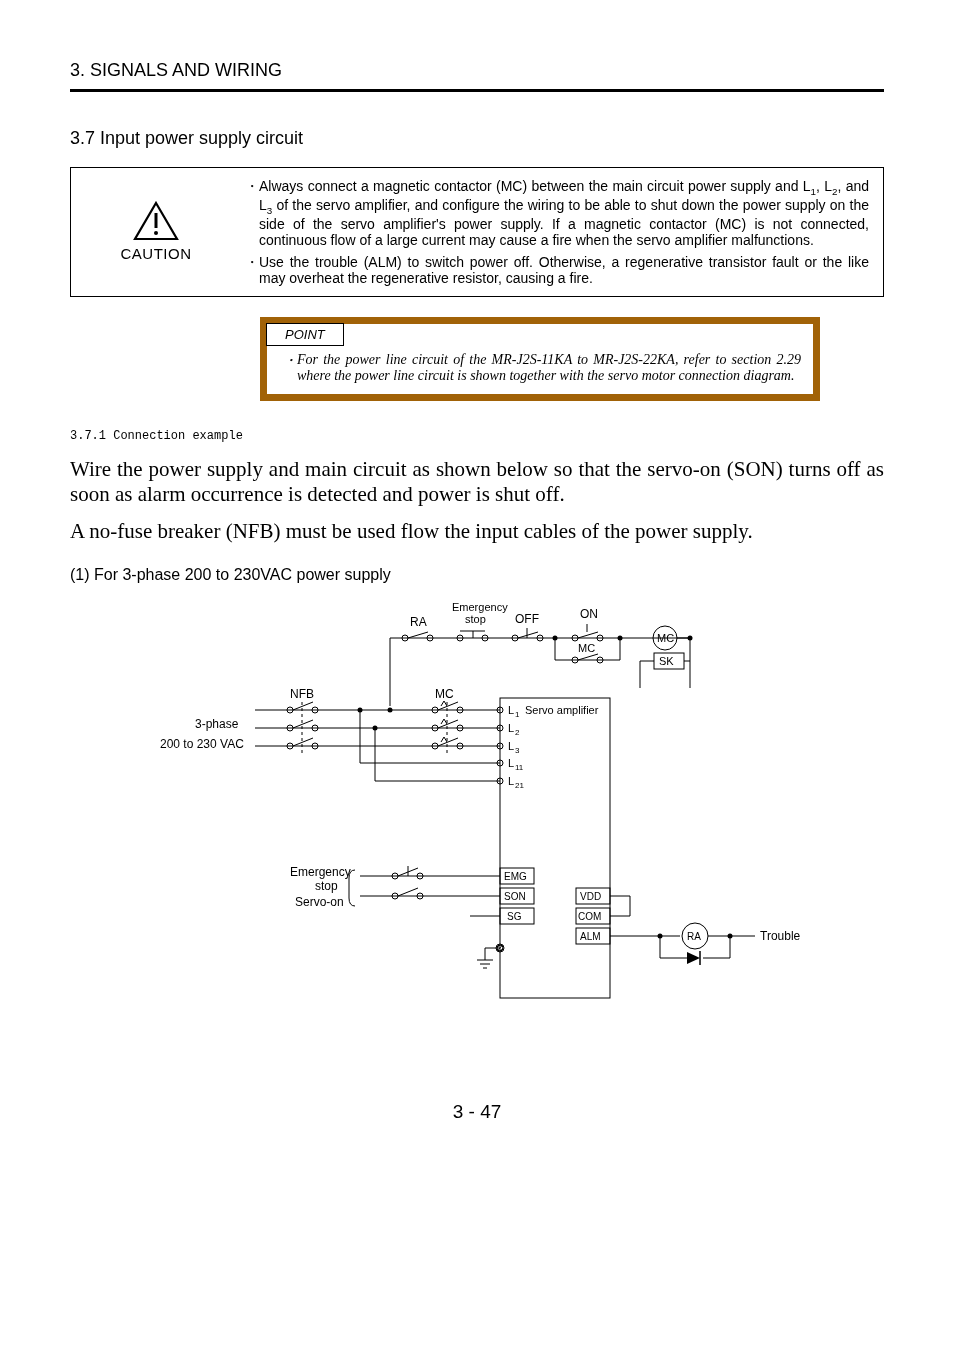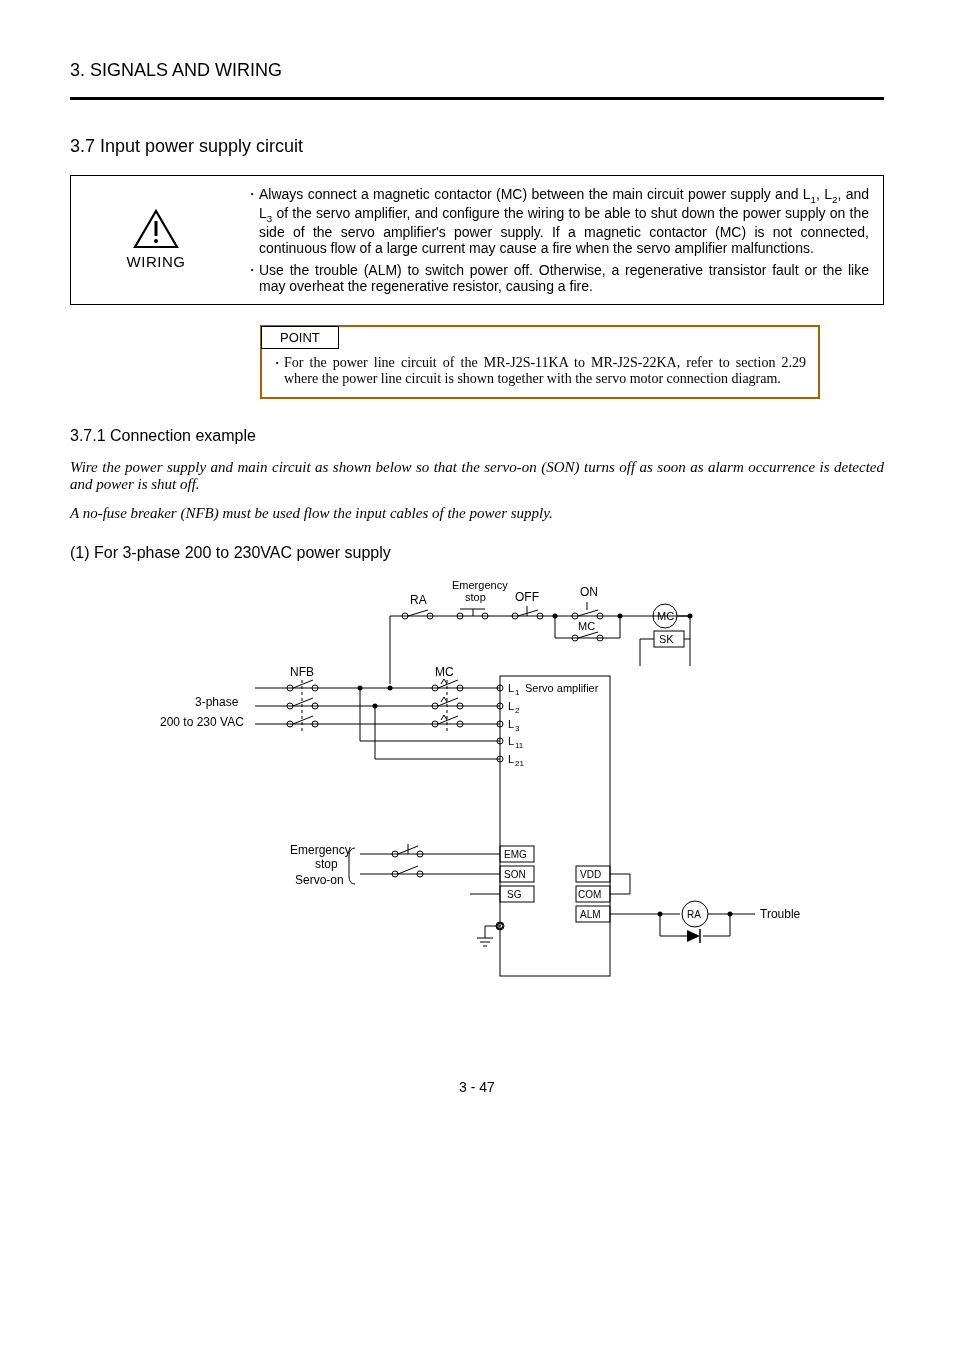--- a/index.html
+++ b/index.html
@@ -8,21 +8,21 @@
     font-family: Arial, Helvetica, sans-serif;
     font-size: 14px;
     color: #000;
     background: #fff;
     width: 954px;
     box-sizing: border-box;
   }
   .chapter-header {
     font-size: 18px;
     font-weight: normal;
-    margin-bottom: 16px;
+    margin-bottom: 8px;
   }
   .chapter-rule {
     border: none;
     border-top: 3px solid #000;
     margin: 0 0 36px 0;
   }
   .section-title {
     font-size: 18px;
     margin-bottom: 18px;
   }
@@ -55,75 +55,75 @@
   .caution-right p { margin: 0 0 6px 0; display:flex; }
   .caution-right p:last-child { margin-bottom: 0; }
   .bullet-dot { display:inline-block; width:14px; flex:0 0 14px; }
   .bullet-text { flex:1; }
   sub { font-size: 0.7em; vertical-align: sub; }
   .point-box-wrap {
     margin: 0 0 28px 190px;
     width: 560px;
   }
   .point-box {
-    border: 2px solid #a16207;
+    border: 7px solid #a16207;
     position: relative;
-    padding: 8px 12px 10px 8px;
+    padding: 8px 12px 10px 16px;
     font-family: "Times New Roman", serif;
     font-size: 14px;
     text-align: justify;
+    font-style: italic;
   }
   .point-tab {
     position: absolute;
     top: -1px;
     left: -1px;
     border: 1px solid #000;
     border-top: 1px solid #000;
     background: #fff;
     padding: 3px 18px;
     font-family: Arial, sans-serif;
     font-size: 13px;
   }
   .point-inner { margin-top: 20px; display:flex; }
-  .subsection-title { font-size: 16px; margin-bottom: 14px; }
+  .subsection-title { font-size: 12px; margin-bottom: 14px; font-family: Liberation Mono, monospace; }
   .body-serif {
     font-family: "Times New Roman", serif;
-    font-size: 15px;
+    font-size: 21px;
     text-align: justify;
     margin: 12px 0 4px 0;
-    font-style: italic;
   }
   .sub-heading {
     font-size: 16px;
     margin: 22px 0 14px 0;
   }
   .diagram-wrap { margin-left: 90px; }
   .page-num {
     text-align: center;
     margin-top: 60px;
-    font-size: 14px;
+    font-size: 19px;
   }
   text { font-family: Arial, sans-serif; }
 </style>
 </head>
 <body>
 
 <div class="chapter-header">3. SIGNALS AND WIRING</div>
 <hr class="chapter-rule">
 
 <div class="section-title">3.7 Input power supply circuit</div>
 
 <div class="caution-box">
   <div class="caution-left">
     <svg width="46" height="40" viewBox="0 0 46 40">
       <polygon points="23,2 44,38 2,38" fill="none" stroke="#000" stroke-width="2.2"></polygon>
       <line x1="23" y1="12" x2="23" y2="27" stroke="#000" stroke-width="3"></line>
       <circle cx="23" cy="32" r="2" fill="#000"></circle>
     </svg>
-    <div class="caution-label">WIRING</div>
+    <div class="caution-label">CAUTION</div>
   </div>
   <div class="caution-right">
     <p>
       <span class="bullet-dot">・</span>
       <span class="bullet-text">Always connect a magnetic contactor (MC) between the main circuit power supply and L<sub>1</sub>, L<sub>2</sub>, and L<sub>3</sub> of the servo amplifier, and configure the wiring to be able to shut down the power supply on the side of the servo amplifier's power supply. If a magnetic contactor (MC) is not connected, continuous flow of a large current may cause a fire when the servo amplifier malfunctions.</span>
     </p>
     <p>
       <span class="bullet-dot">・</span>
       <span class="bullet-text">Use the trouble (ALM) to switch power off. Otherwise, a regenerative transistor fault or the like may overheat the regenerative resistor, causing a fire.</span>
     </p>

